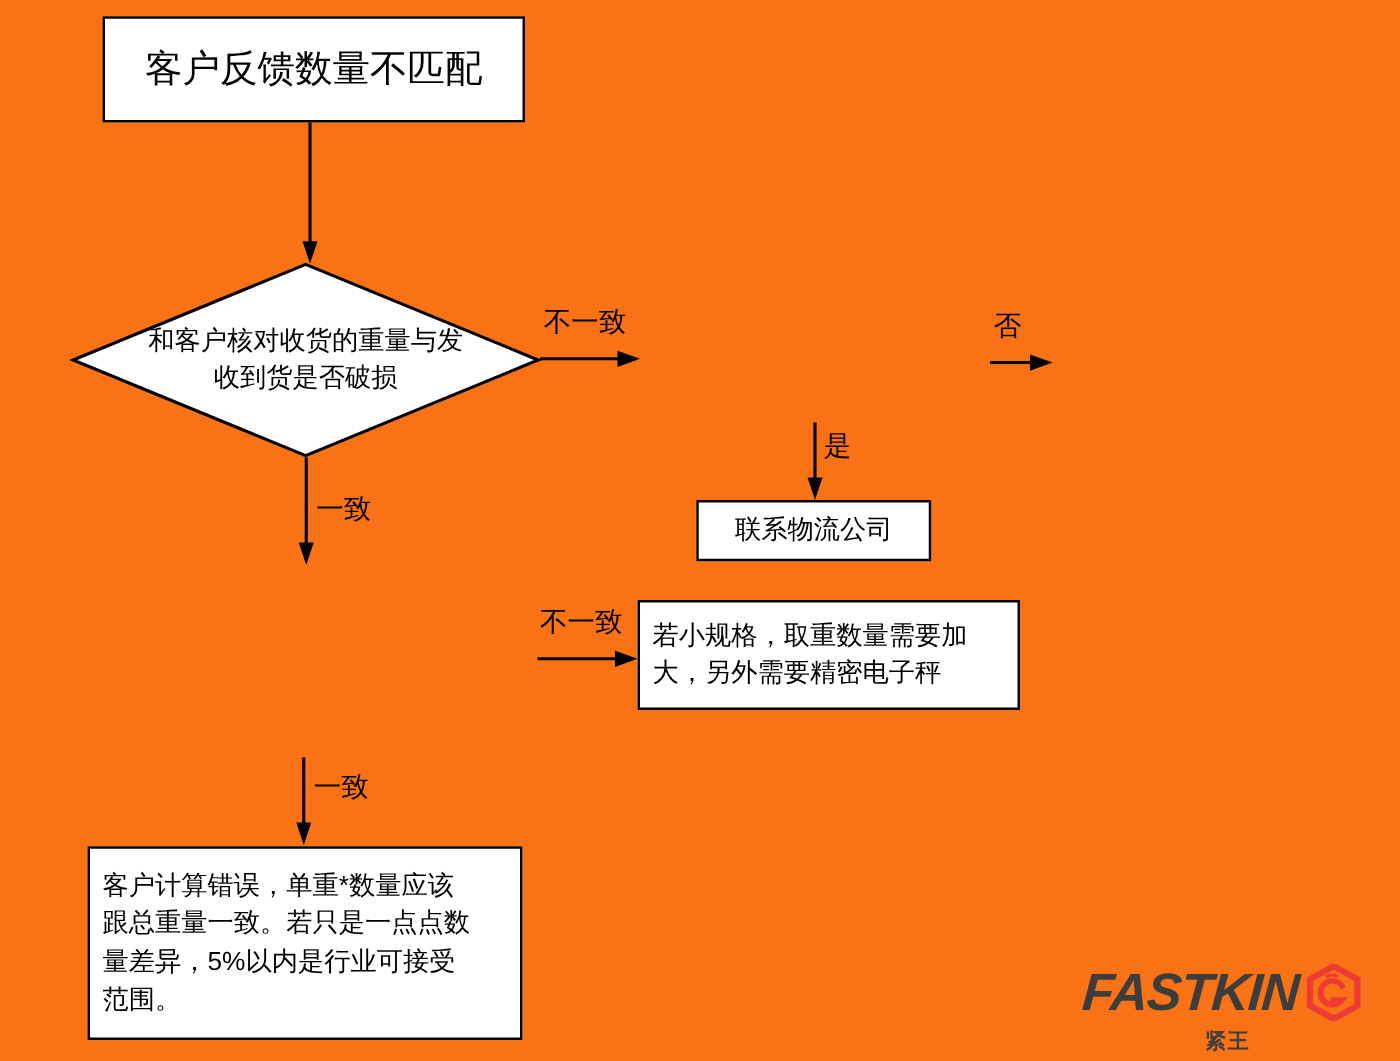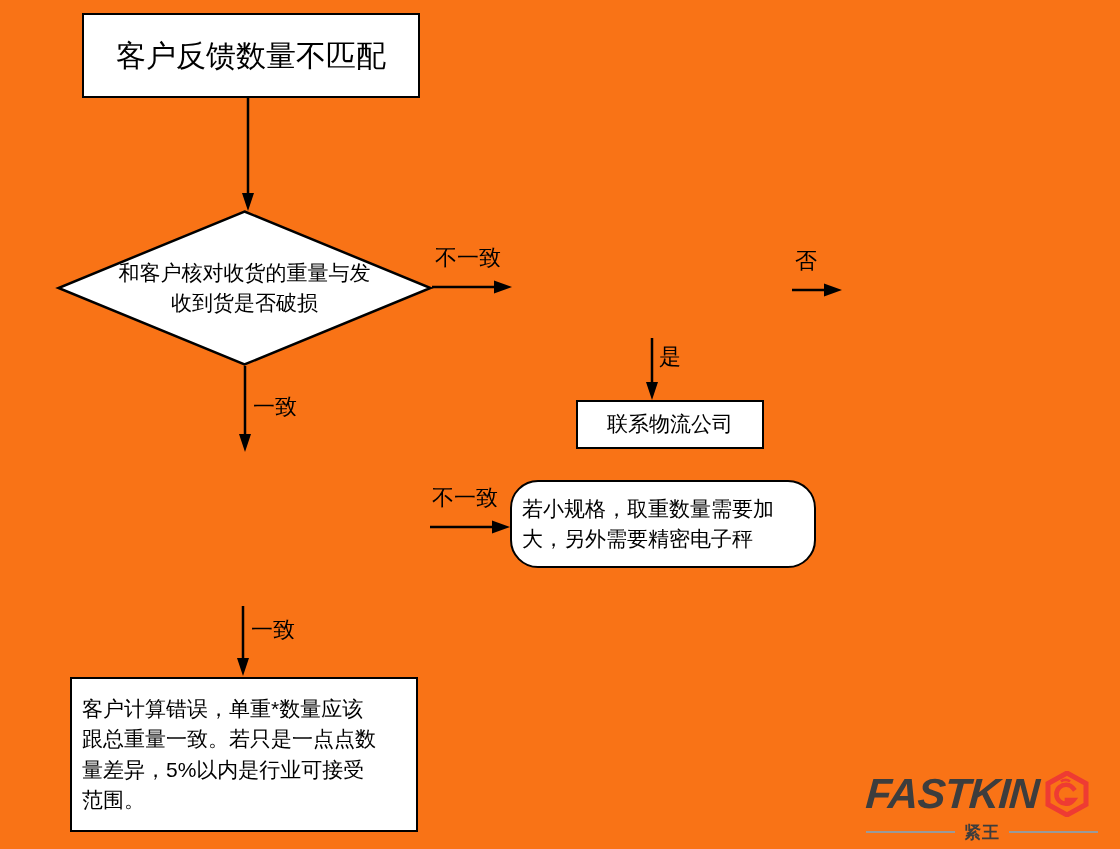--- a/index.html
+++ b/index.html
@@ -111,20 +111,21 @@
   #logo .sub {
     position: absolute;
     left: 0;
     top: 48px;
     width: 232px;
     height: 24px;
     display: flex;
     align-items: center;
     justify-content: center;
     gap: 9px;
+    flex-direction: column;
   }
   #logo .sub .rule {
     flex: 1 1 auto;
     height: 2px;
     background: #9a9a9a;
   }
   #logo .sub .cn {
     font-family: "DejaVu Sans", "Liberation Sans", sans-serif;
     font-weight: bold;
     font-size: 17px;
@@ -175,42 +176,42 @@
 
 
   <div class="conn" style="left:646px; top:338px; width:12px; height:64px;">
     <svg width="12" height="64" viewBox="0 0 12 64">
       <line x1="6" y1="0" x2="6" y2="49" stroke="#000" stroke-width="2.5"></line>
       <polygon points="6,62 0,44 12,44" fill="#000"></polygon>
     </svg>
   </div>
   <div class="edge-label" style="left:659px; top:348px; font-size:22px;">是</div>
 
-  <div class="node box center" style="left:576px; top:400px; width:188px; height:49px; font-size:21px;">
+  <div class="node box center" style="left:557px; top:400px; width:188px; height:49px; font-size:21px;">
     <span class="txt">联系物流公司</span>
   </div>
 
   <div class="conn" style="left:239px; top:366px; width:12px; height:88px;">
     <svg width="12" height="88" viewBox="0 0 12 88">
       <line x1="6" y1="0" x2="6" y2="73" stroke="#000" stroke-width="2.5"></line>
       <polygon points="6,86 0,68 12,68" fill="#000"></polygon>
     </svg>
   </div>
   <div class="edge-label" style="left:253px; top:398px; font-size:22px;">一致</div>
 
 
   <div class="conn" style="left:430px; top:518px; width:82px; height:14px;">
     <svg width="82" height="14" viewBox="0 0 82 14">
       <line x1="0" y1="9" x2="68" y2="9" stroke="#000" stroke-width="2.5"></line>
       <polygon points="80,9 62,2.5 62,15.5" fill="#000"></polygon>
     </svg>
   </div>
   <div class="edge-label" style="left:432px; top:489px; font-size:22px;">不一致</div>
 
-  <div class="node box left" style="left:510px; top:480px; width:306px; height:88px; font-size:21px;border-radius:28px;">
+  <div class="node box left" style="left:510px; top:480px; width:306px; height:88px; font-size:21px;">
     <span class="txt">若小规格，取重数量需要加
 大，另外需要精密电子秤</span>
   </div>
 
   <div class="conn" style="left:237px; top:606px; width:12px; height:72px;">
     <svg width="12" height="72" viewBox="0 0 12 72">
       <line x1="6" y1="0" x2="6" y2="57" stroke="#000" stroke-width="2.5"></line>
       <polygon points="6,70 0,52 12,52" fill="#000"></polygon>
     </svg>
   </div>

